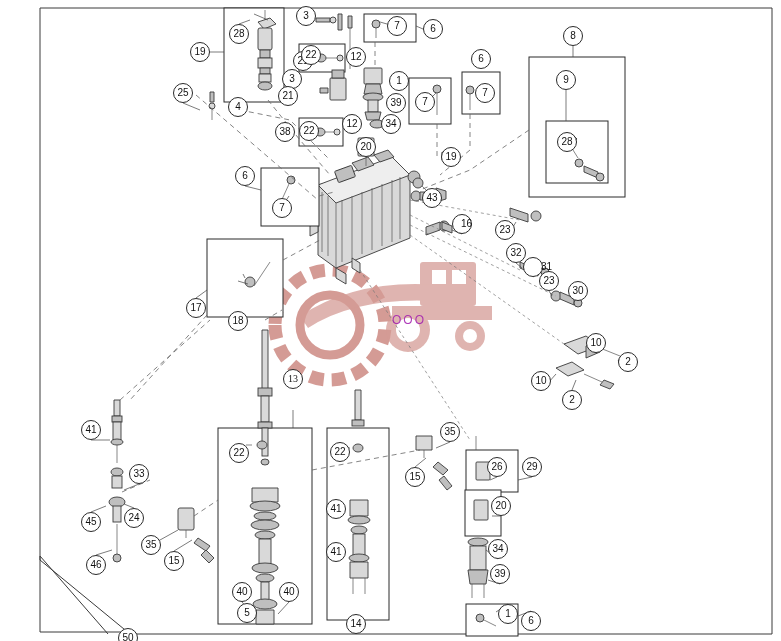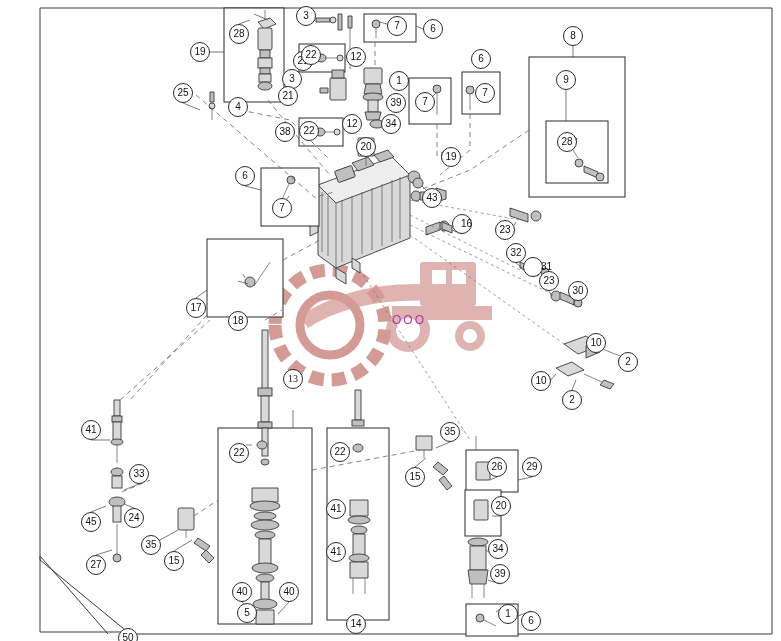--- a/index.html
+++ b/index.html
@@ -459,21 +459,21 @@
       <div class="callout" style="left: 532px; top: 467px;">29</div>
       <div class="callout" style="left: 139px; top: 474px;">33</div>
       <div class="callout" style="left: 336px; top: 509px;">41</div>
       <div class="callout" style="left: 501px; top: 506px;">20</div>
       <div class="callout" style="left: 91px; top: 522px;">45</div>
       <div class="callout" style="left: 134px; top: 518px;">24</div>
       <div class="callout" style="left: 151px; top: 545px;">35</div>
       <div class="callout" style="left: 336px; top: 552px;">41</div>
       <div class="callout" style="left: 498px; top: 549px;">34</div>
       <div class="callout" style="left: 174px; top: 561px;">15</div>
-      <div class="callout" style="left: 96px; top: 565px;">27</div>
+      <div class="callout" style="left: 96px; top: 565px;">46</div>
       <div class="callout" style="left: 500px; top: 574px;">39</div>
       <div class="callout" style="left: 242px; top: 592px;">40</div>
       <div class="callout" style="left: 289px; top: 592px;">40</div>
       <div class="callout" style="left: 247px; top: 613px;">5</div>
       <div class="callout" style="left: 356px; top: 624px;">14</div>
       <div class="callout" style="left: 508px; top: 614px;">1</div>
       <div class="callout" style="left: 531px; top: 621px;">6</div>
       <div class="callout" style="left: 128px; top: 638px;">50</div>
     </div>
 

